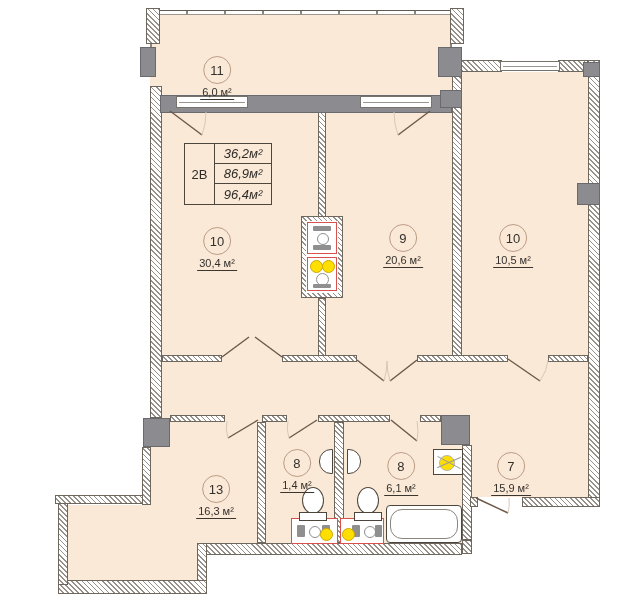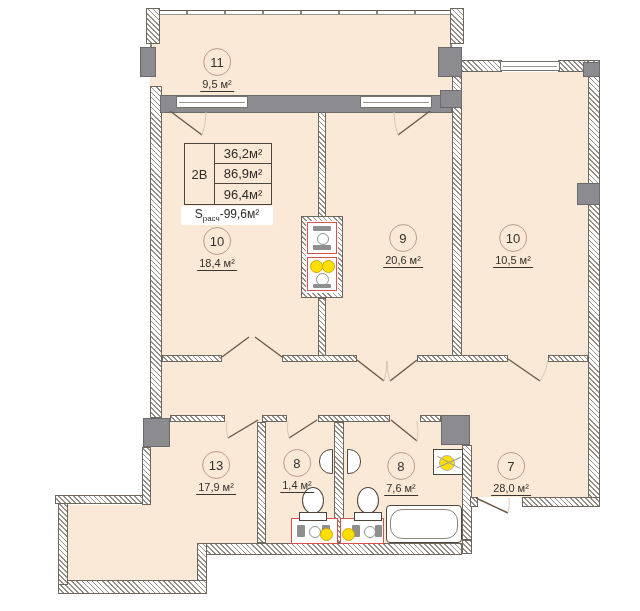--- a/index.html
+++ b/index.html
@@ -16,21 +16,21 @@
         border-top:1.5px solid #5f5a52;border-bottom:1px solid #9a958d;}
   .rail{background:#8a857d;}
   .room-label{position:absolute;display:flex;flex-direction:column;align-items:center;gap:2px;
               transform:translateX(-50%);}
   .num{width:26px;height:26px;border:1.2px solid #bb9b85;border-radius:50%;background:transparent;
        display:flex;align-items:center;justify-content:center;font-size:13px;color:#33302b;}
   .area{font-size:11px;border-bottom:1px solid #3a362f;padding:0 2px 1px;white-space:nowrap;color:#33302b;}
   .legend{position:absolute;left:184px;top:143px;width:86px;display:grid;
           grid-template-columns:30px 56px;grid-auto-rows:20px;border:1px solid #4c463d;font-size:13px;}
   .legend .tcell{grid-row:1/4;display:flex;align-items:center;justify-content:center;border-right:1px solid #4c463d;}
-  .legend .rcell{display:flex;align-items:center;justify-content:center;border-bottom:1px solid #4c463d;}
+  .legend .rcell{display:flex;align-items:center;justify-content:center;border-bottom:1px solid #4c463d;font-style:italic;}
   .legend .rcell:last-child{border-bottom:none;}
   .stotal{position:absolute;left:181px;top:206px;width:92px;text-align:center;background:#ffffff;
           font-size:12px;padding:1px 0 2px;border-radius:2px;}
   .stotal sub{font-size:8px;}
   .redbox{background:#fff;border:1.5px solid #d8514d;}
   .slot{position:absolute;background:#8f8f8f;border-radius:1px;}
   .wcirc{position:absolute;background:#fff;border:1px solid #8f8f8f;border-radius:50%;}
   .ydot{position:absolute;background:#ffdf00;border:1px solid #cfa700;border-radius:50%;}
   .fixt{background:#fff;border:1.2px solid #4c463d;}
   .tub-inner{position:absolute;inset:3px;border:1px solid #8a857d;border-radius:12px;}
@@ -164,50 +164,47 @@
       <path d="M508,513 Q510,505 509,498"></path>
     </g>
   </svg>
 
   <div class="legend">
     <div class="tcell">2В</div>
     <div class="rcell">36,2м²</div>
     <div class="rcell">86,9м²</div>
     <div class="rcell">96,4м²</div>
   </div>
-  <div class="stotal">
-    <span>S</span><sub>расч</sub><span>-</span><span>99,6м²</span>
-  </div>
-
-  <div class="room-label" style="left:217px;top:48px;">
+
+  <div class="room-label" style="left:217px;top:56px;">
     <div class="num">11</div>
-    <div class="area">9,5 м²</div>
+    <div class="area">6,0 м²</div>
   </div>
   <div class="room-label" style="left:217px;top:227px;">
     <div class="num">10</div>
-    <div class="area">18,4 м²</div>
+    <div class="area">30,4 м²</div>
   </div>
   <div class="room-label" style="left:403px;top:224px;">
     <div class="num">9</div>
     <div class="area">20,6 м²</div>
   </div>
   <div class="room-label" style="left:513px;top:224px;">
     <div class="num">10</div>
     <div class="area">10,5 м²</div>
   </div>
-  <div class="room-label" style="left:216px;top:451px;text-align:right;">
+  <div class="room-label" style="left:216px;top:475px;text-align:right;">
     <div class="num">13</div>
-    <div class="area">17,9 м²</div>
+    <div class="area">16,3 м²</div>
   </div>
   <div class="room-label" style="left:297px;top:449px;">
     <div class="num">8</div>
     <div class="area">1,4 м²</div>
   </div>
   <div class="room-label" style="left:401px;top:452px;">
     <div class="num">8</div>
-    <div class="area">7,6 м²</div>
+    <div class="area">6,1 м²</div>
   </div>
   <div class="room-label" style="left:511px;top:452px;">
     <div class="num">7</div>
-    <div class="area">28,0 м²</div>
+    <div class="area">15,9 м²</div>
   </div>
 
 </div>
 
 </body></html>

